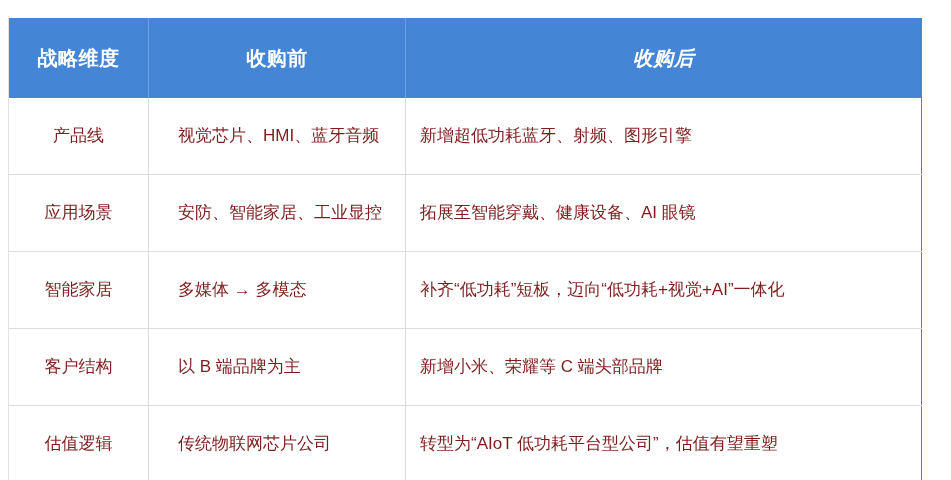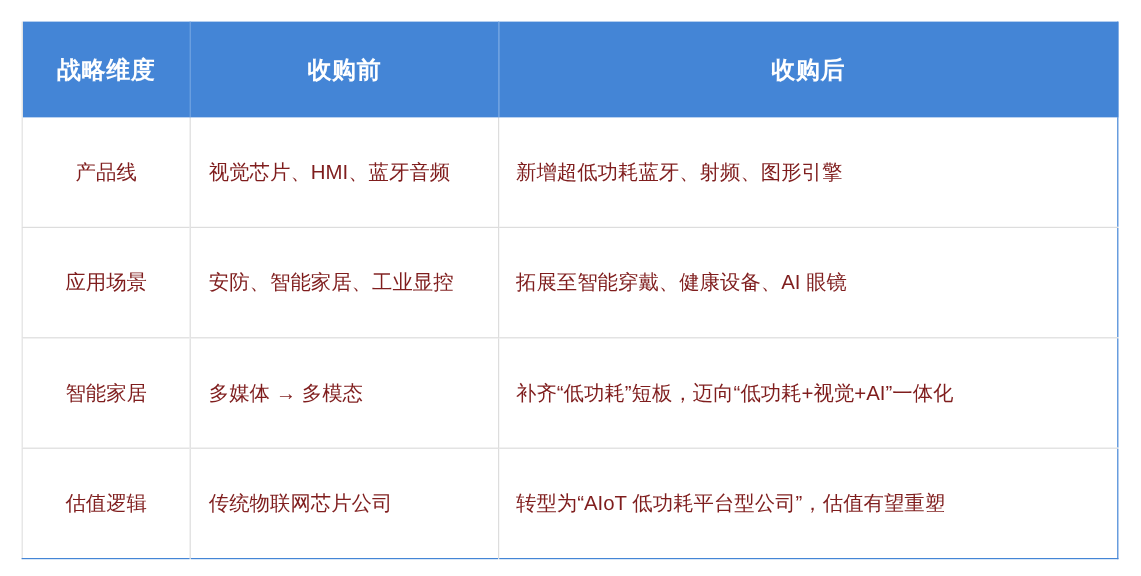--- a/index.html
+++ b/index.html
@@ -9,21 +9,21 @@
     width: 951px;
     height: 480px;
     overflow: hidden;
   }
   body {
     font-family: "Liberation Sans", "DejaVu Sans", sans-serif;
     -webkit-font-smoothing: antialiased;
   }
   #table-wrap {
     position: absolute;
-    left: 18px;
+    left: 8px;
     top: 18px;
     width: 913px;
     height: 448px;
   }
   table.comparison {
     width: 913px;
     height: 448px;
     border-collapse: collapse;
     table-layout: fixed;
     border-right: 1px solid #4485d6;
@@ -39,42 +39,42 @@
     color: #ffffff;
     font-weight: bold;
     font-size: 20px;
     height: 78px;
     text-align: center;
     vertical-align: middle;
     border-right: 1px solid #6da0e0;
     border-left: none;
     letter-spacing: 0.5px;
   }
-  thead th:last-child { border-right: none; }
+  thead th:last-child { border-right: none; font-style: italic; }
 
   tbody td {
     height: 74px;
     font-size: 17px;
     color: #7f1d1d;
     border-top: 1px solid #dddddd;
     border-right: 1px solid #dddddd;
     vertical-align: middle;
     background: #ffffff;
     line-height: 1.4;
   }
   tbody tr:first-child td { border-top: none; }
   tbody td:last-child { border-right: none; }
 
   td.dim-cell {
     text-align: center;
     padding: 0 6px;
   }
   td.before-cell {
     text-align: left;
-    padding-left: 15px;
+    padding-left: 29px;
     padding-right: 10px;
   }
   td.after-cell {
     text-align: left;
     padding-left: 14px;
     padding-right: 12px;
     margin-top: 10px;
   }
 </style>
 </head>
@@ -104,19 +104,24 @@
         <td class="dim-cell">应用场景</td>
         <td class="before-cell">安防、智能家居、工业显控</td>
         <td class="after-cell">拓展至智能穿戴、健康设备、AI 眼镜</td>
       </tr>
       <tr>
         <td class="dim-cell">智能家居</td>
         <td class="before-cell">多媒体 → 多模态</td>
         <td class="after-cell">补齐“低功耗”短板，迈向“低功耗+视觉+AI”一体化</td>
       </tr>
       <tr>
+        <td class="dim-cell">客户结构</td>
+        <td class="before-cell">以 B 端品牌为主</td>
+        <td class="after-cell">新增小米、荣耀等 C 端头部品牌</td>
+      </tr>
+      <tr>
         <td class="dim-cell">估值逻辑</td>
         <td class="before-cell">传统物联网芯片公司</td>
         <td class="after-cell">转型为“AIoT 低功耗平台型公司”，估值有望重塑</td>
       </tr>
     </tbody>
   </table>
 </div>
 
 </body></html>

